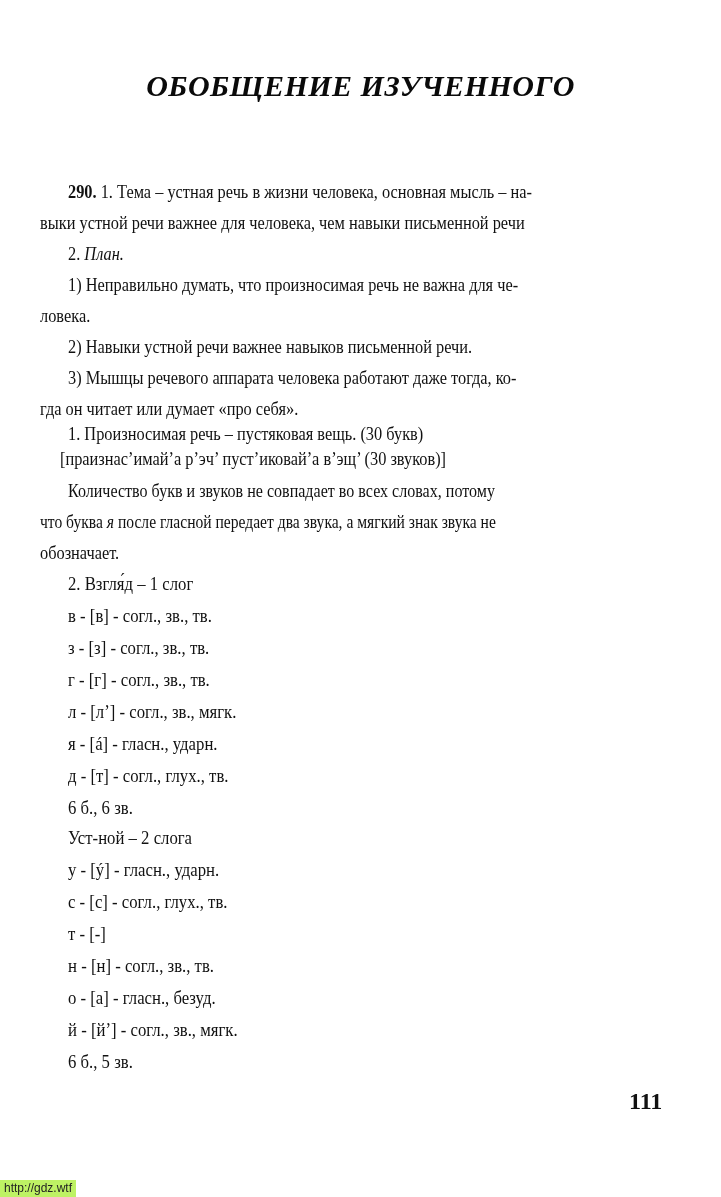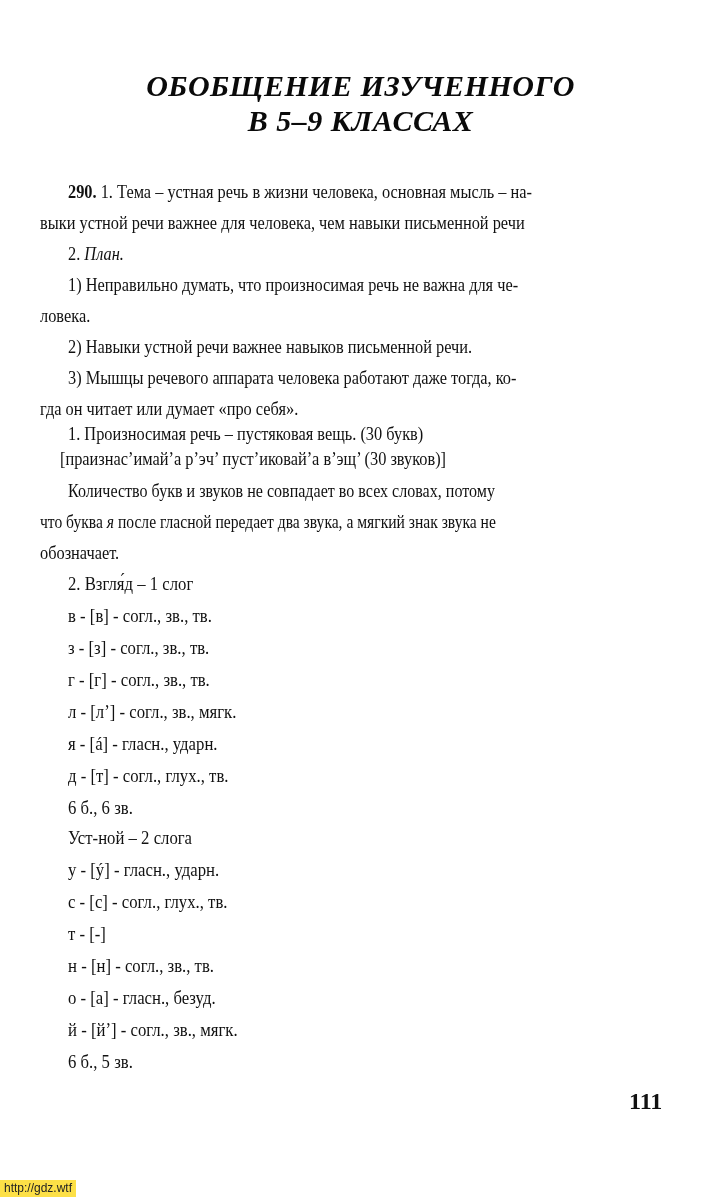--- a/index.html
+++ b/index.html
@@ -55,34 +55,33 @@
       font-size: 24px;
       font-weight: bold;
       color: #111;
     }
     .watermark {
       position: absolute;
       left: 0;
       top: 1180px;
       height: 17px;
       padding: 0 4px;
-      background: #fde047;
+      background: #bef264;
       font-family: "Liberation Sans", sans-serif;
       font-size: 12px;
       line-height: 17px;
       color: #222;
     }
   </style>
 </head>
 <body>
 
 <div class="page">
 
   <div class="title l1">ОБОБЩЕНИЕ ИЗУЧЕННОГО</div>
-  <div class="title l2">В 5–9 КЛАССАХ</div>
 
   <div class="line" style="left:68px; top:180px; transform:scaleX(0.86);">
     <span class="b">290.</span>
     <span>1. Тема – устная речь в жизни человека, основная мысль – на-</span>
   </div>
   <div class="line" style="left:40px; top:211px; transform:scaleX(0.86);">выки устной речи важнее для человека, чем навыки письменной речи</div>
 
   <div class="line" style="left:68px; top:242px; transform:scaleX(0.86);">
     <span>2.</span>
     <span class="i">План.</span>

